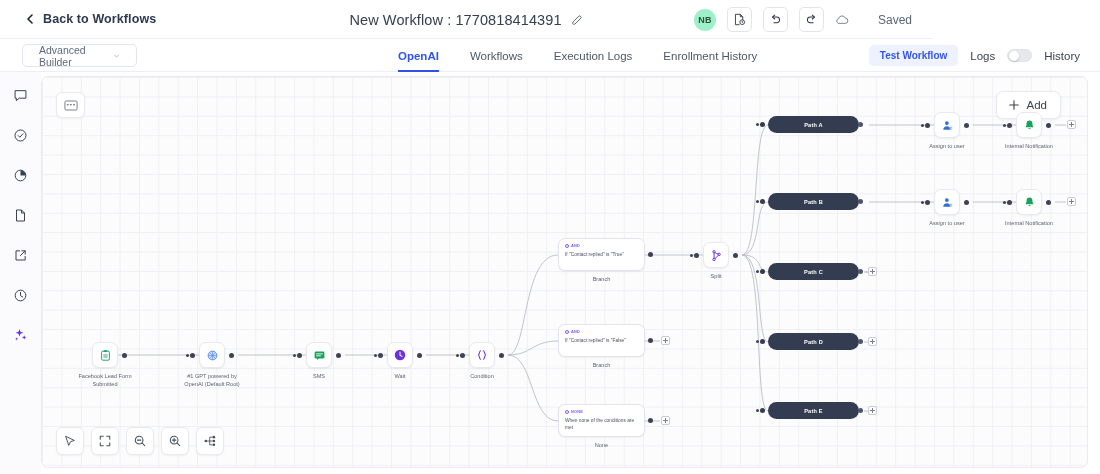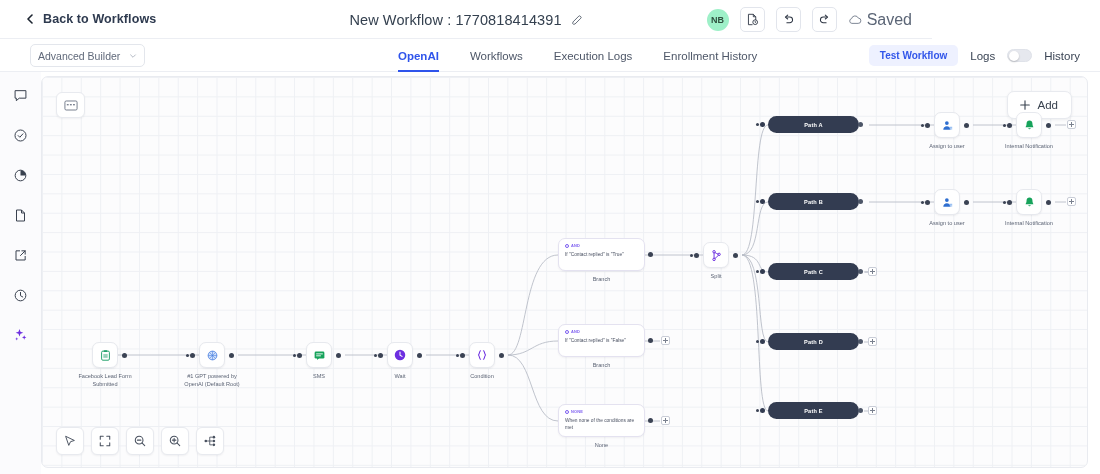--- a/index.html
+++ b/index.html
@@ -33,31 +33,31 @@
   .avatar {
     width:22px; height:22px; border-radius:50%; background:#9ef0c8;
     display:flex; align-items:center; justify-content:center;
     font-size:9px; font-weight:700; color:#2e4f3e; letter-spacing:.2px;
   }
   .icon-btn {
     width:25px; height:25px; border:1px solid #e2e5ec; border-radius:5px;
     background:#fff; display:flex; align-items:center; justify-content:center; cursor:pointer;
   }
   .saved { display:flex; align-items:center; gap:5px; cursor:default; }
-  .saved-text { font-size:16px; color:#5b6576; }
+  .saved-text { font-size:12px; color:#5b6576;margin-left:24px; }
 
   
   .tabbar {
     position:absolute; left:0; top:39px; width:1100px; height:33px;
     border-bottom:1px solid #eceef3; background:#fff;
   }
   .builder-select {
     position:absolute; left:22px; top:5px; width:115px; height:23px;
     border:1px solid #e3e6ec; border-radius:5px; background:#fff;
-    display:flex; align-items:center; padding:0 7px; cursor:pointer;margin-left:8px;
+    display:flex; align-items:center; padding:0 16px; cursor:pointer;
   }
   .builder-select span { font-size:10.5px; color:#60697a; }
   .sel-chevron { margin-left:auto; width:8px; height:8px; }
 
   .tabs { position:absolute; left:398px; top:0; height:33px; display:flex; gap:31px; }
   .tab {
     height:33px; display:flex; align-items:center;
     font-size:11.5px; color:#4e5768; cursor:pointer; position:relative;
   }
   .tab.active { color:#2f54eb; font-weight:600; }
@@ -104,21 +104,21 @@
   .edges { position:absolute; inset:0; }
 
   
   .mini-btn {
     position:absolute; left:14px; top:15px; width:29px; height:26px;
     background:#fff; border:1px solid #e8eaef; border-radius:6px;
     display:flex; align-items:center; justify-content:center; cursor:pointer;
     box-shadow:0 1px 2px rgba(20,25,40,.05);
   }
   .add-btn {
-    position:absolute; right:15px; top:14px; height:28px;
+    position:absolute; right:26px; top:14px; height:28px;
     background:#fff; border:1px solid #e8eaef; border-radius:7px;
     display:flex; align-items:center; gap:7px; padding:0 13px 0 11px;
     cursor:pointer; box-shadow:0 1px 3px rgba(20,25,40,.07);
   }
   .add-btn span { font-size:11.5px; color:#39424f; }
   .bottom-tools {
     position:absolute; left:14px; bottom:12px; height:28px;
     display:flex; gap:7px;
   }
   .tool {

